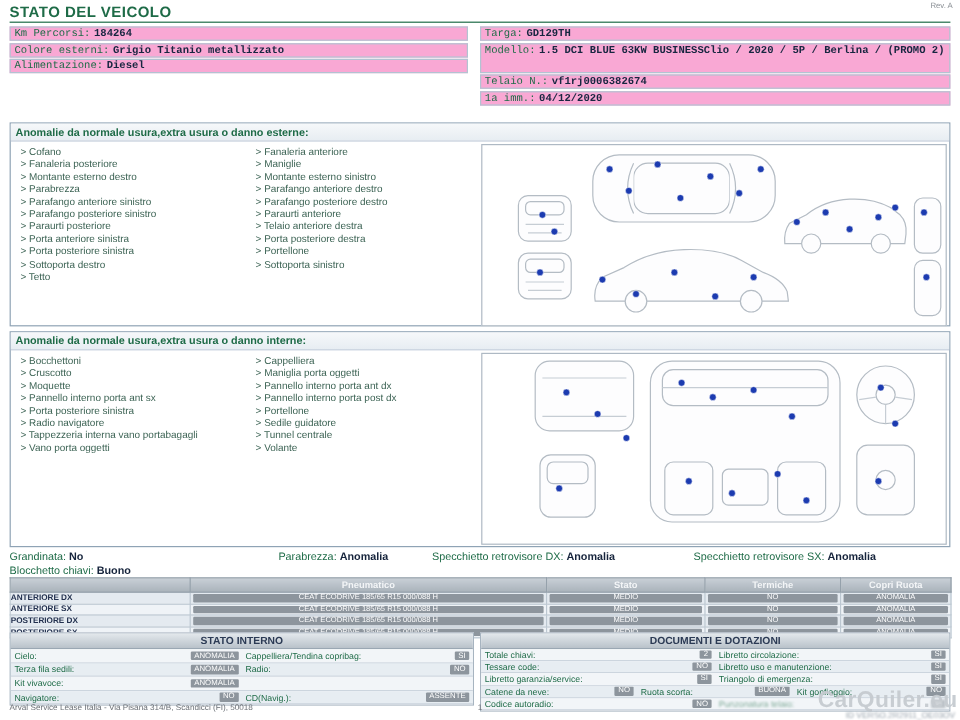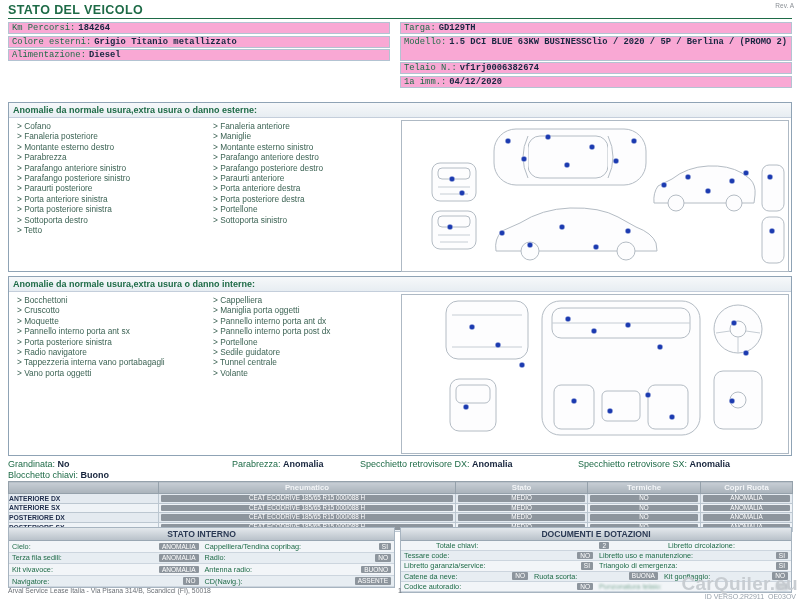--- a/index.html
+++ b/index.html
@@ -128,21 +128,21 @@
         <li class="anomaly-item">Sottoporta destro</li>
         <li class="anomaly-item">Tetto</li>
       </ul>
     <ul class="alist colB" id="ext-col2">
         <li class="anomaly-item">Fanaleria anteriore</li>
         <li class="anomaly-item">Maniglie</li>
         <li class="anomaly-item">Montante esterno sinistro</li>
         <li class="anomaly-item">Parafango anteriore destro</li>
         <li class="anomaly-item">Parafango posteriore destro</li>
         <li class="anomaly-item">Paraurti anteriore</li>
-        <li class="anomaly-item">Porta anteriore destra</li>
+        <li class="anomaly-item">Telaio anteriore destra</li>
         <li class="anomaly-item">Porta posteriore destra</li>
         <li class="anomaly-item">Portellone</li>
         <li class="anomaly-item">Sottoporta sinistro</li>
       </ul>
     <div class="diagram d1">
       <svg id="ext-svg" class="dsvg" viewBox="0 0 386 150">
         <g class="outline">
           <g>
             <rect x="30" y="42" width="44" height="38" rx="8"></rect>
             <rect x="36" y="47" width="32" height="11" rx="4"></rect>
@@ -395,47 +395,43 @@
           <div class="kv-pair" style="width: 50%;">
             <span class="kv-label">Radio:</span>
             <span class="kv-value">NO</span>
           </div>
         </div>
         <div class="kv-row">
           <div class="kv-pair" style="width: 50%;">
             <span class="kv-label">Kit vivavoce:</span>
             <span class="kv-value">ANOMALIA</span>
           </div>
-          <div class="kv-pair" style="width: 50%;">
-            <span class="kv-label">Antenna radio:</span>
-            <span class="kv-value">BUONO</span>
-          </div>
         </div>
         <div class="kv-row alt">
           <div class="kv-pair" style="width: 50%;">
             <span class="kv-label">Navigatore:</span>
             <span class="kv-value">NO</span>
           </div>
           <div class="kv-pair" style="width: 50%;">
             <span class="kv-label">CD(Navig.):</span>
             <span class="kv-value">ASSENTE</span>
           </div>
         </div>
       </div>
   </div>
 
   <div class="kv-table kv-right">
     <div class="kv-head">DOCUMENTI E DOTAZIONI</div>
     <div id="documenti-rows">
         <div class="kv-row">
-          <div class="kv-pair" style="width: 50%; margin-left: 32px;">
+          <div class="kv-pair" style="width: 50%;">
             <span class="kv-label">Totale chiavi:</span>
             <span class="kv-value">2</span>
           </div>
-          <div class="kv-pair" style="width: 50%; flex-direction: column;">
+          <div class="kv-pair" style="width: 50%;">
             <span class="kv-label">Libretto circolazione:</span>
             <span class="kv-value">SI</span>
           </div>
         </div>
         <div class="kv-row alt">
           <div class="kv-pair" style="width: 50%;">
             <span class="kv-label">Tessare code:</span>
             <span class="kv-value">NO</span>
           </div>
           <div class="kv-pair" style="width: 50%; justify-content: flex-end;">

